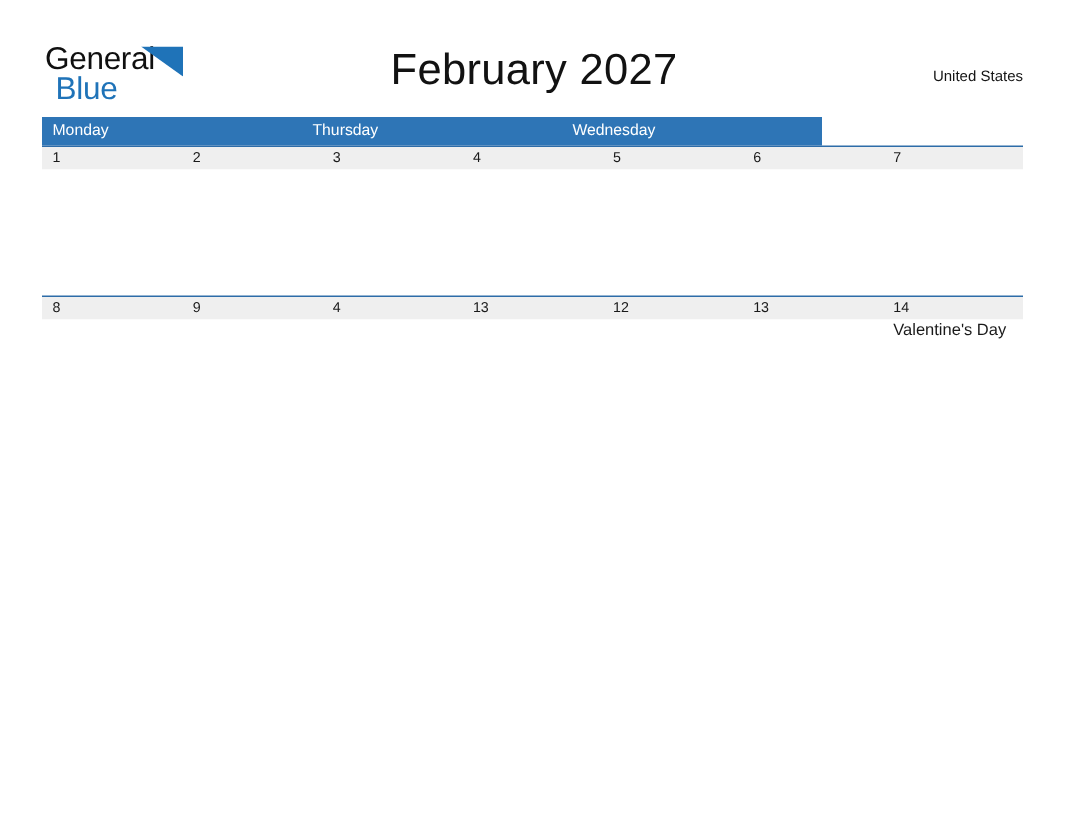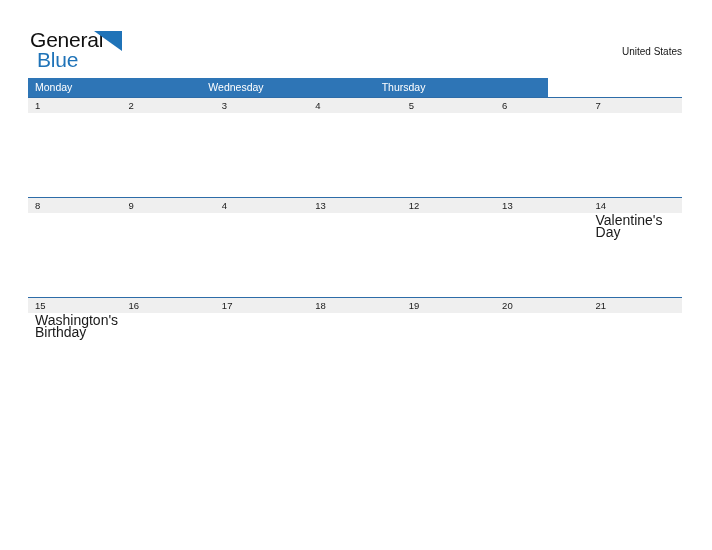--- a/index.html
+++ b/index.html
@@ -139,21 +139,21 @@
   .week-events {
     display: flex;
     width: 654px;
     height: 84px;
     background: #ffffff;
   }
   .ev-cell {
     flex: 1 1 0;
     padding: 2px 5px 0 7px;
     box-sizing: border-box;
-    font-size: 14px;
+    font-size: 11px;
     line-height: 11.5px;
     color: #1a1a1a;
     font-family: "Liberation Sans", sans-serif;
     word-wrap: break-word;
   }
 </style>
 </head>
 <body>
 
 <div class="page">
@@ -163,31 +163,32 @@
     <div class="logo">
       <span class="logo-general">General</span>
       <span class="logo-triangle">
         <svg width="28" height="20" viewBox="0 0 28 20" xmlns="http://www.w3.org/2000/svg">
           <polygon points="0,0 28,0 28,20" fill="#1f73b8"></polygon>
         </svg>
       </span>
       <span class="logo-blue">Blue</span>
     </div>
 
+    <div class="title">February 2027</div>
 
     <div class="country">United States</div>
 
   </div>
 
   <div class="calendar">
 
     <div class="dow-row">
       <div class="dow-cell">Monday</div>
+      <div class="dow-cell">Thursday</div>
       <div class="dow-cell">Wednesday</div>
-      <div class="dow-cell">Thursday</div>
     </div>
 
     <div class="week">
       <div class="week-numbers">
         <div class="num-cell">1</div>
         <div class="num-cell">2</div>
         <div class="num-cell">3</div>
         <div class="num-cell">4</div>
         <div class="num-cell">5</div>
         <div class="num-cell">6</div>
@@ -218,37 +219,17 @@
         <div class="ev-cell"></div>
         <div class="ev-cell"></div>
         <div class="ev-cell"></div>
         <div class="ev-cell"></div>
         <div class="ev-cell"></div>
         <div class="ev-cell"></div>
         <div class="ev-cell">Valentine's Day</div>
       </div>
     </div>
 
-    <div class="week">
-      <div class="week-numbers">
-        <div class="num-cell">15</div>
-        <div class="num-cell">16</div>
-        <div class="num-cell">17</div>
-        <div class="num-cell">18</div>
-        <div class="num-cell">19</div>
-        <div class="num-cell">20</div>
-        <div class="num-cell">21</div>
-      </div>
-      <div class="week-events">
-        <div class="ev-cell">Washington's Birthday</div>
-        <div class="ev-cell"></div>
-        <div class="ev-cell"></div>
-        <div class="ev-cell"></div>
-        <div class="ev-cell"></div>
-        <div class="ev-cell"></div>
-        <div class="ev-cell"></div>
-      </div>
-    </div>
 
 
   </div>
 
 </div>
 
 </body></html>

